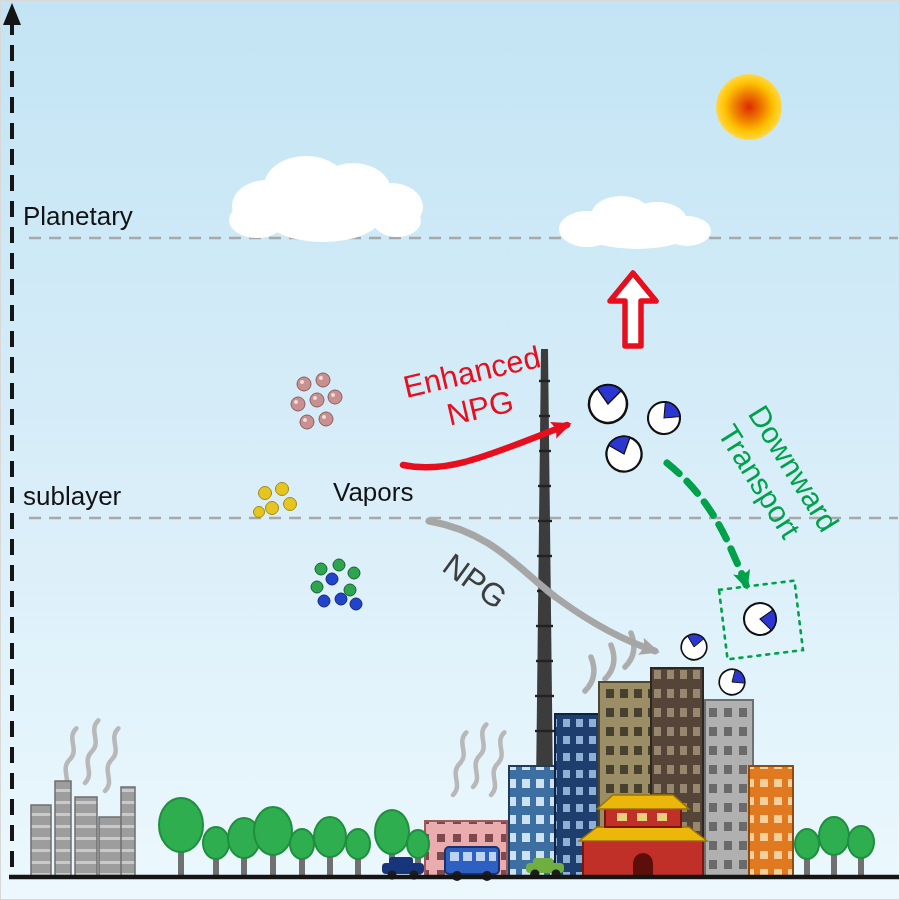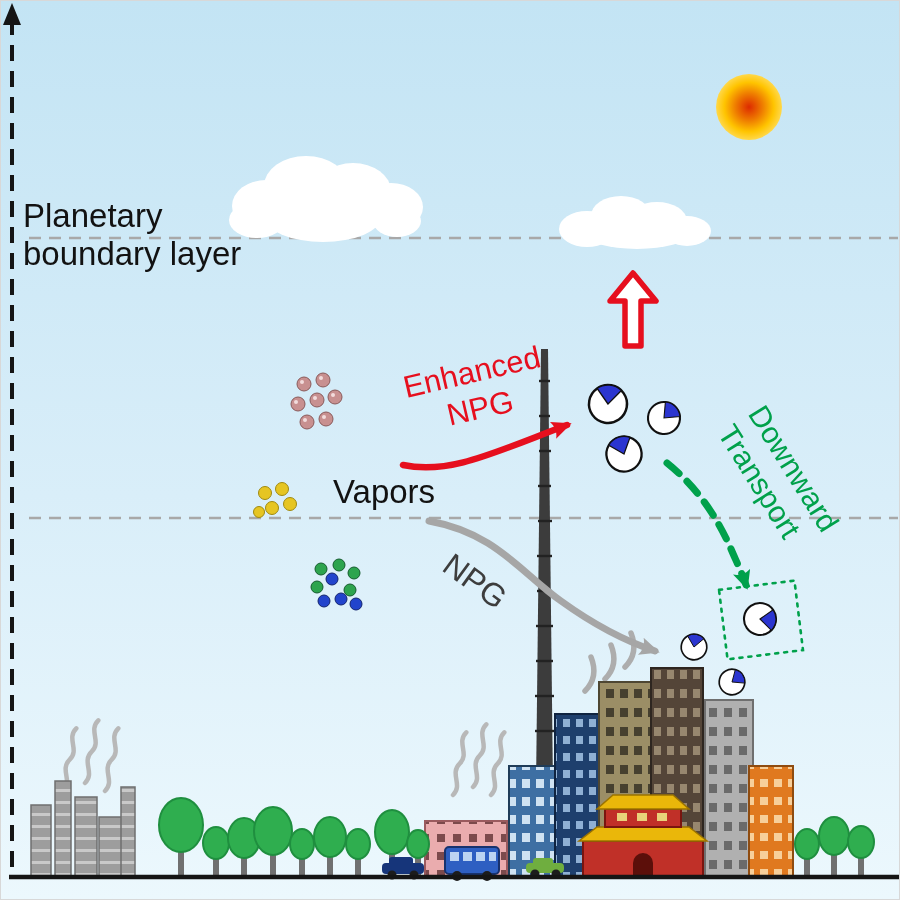--- a/index.html
+++ b/index.html
@@ -5,21 +5,21 @@
   html,body{margin:0;padding:0;background:#fff;}
   #canvas{
     position:relative;width:900px;height:900px;overflow:hidden;
     background:linear-gradient(180deg,var(--sky-top,#c3e4f4) 0%,#d9eef9 55%,var(--sky-bottom,#ecf8fd) 100%);
     border:1px solid #d8d8d8;box-sizing:border-box;
     font-family:"Liberation Sans",sans-serif;
   }
   #scene{position:absolute;inset:0;}
   .lbl{position:absolute;white-space:nowrap;}
   .lbl div{white-space:nowrap;}
-  .black-lbl{color:#121212;font-size:33px;line-height:38px;}
+  .black-lbl{color:#121212;font-size:26px;line-height:38px;}
   .red-lbl{color:var(--accent-red,#e60f1e);font-size:31px;line-height:37px;}
   .green-lbl{color:var(--accent-green,#00a14b);font-size:30px;line-height:36px;}
   .gray-lbl{color:#3d3d3d;font-size:32px;line-height:34px;}
 </style>
 </head>
 <body>
 
 <div id="canvas">
 
 <svg id="scene" width="900" height="900" viewBox="0 0 900 900">
@@ -276,24 +276,24 @@
     <use href="#pie-proto" transform="translate(759,618) rotate(55) scale(0.80)"></use>
   </g>
 
   <line x1="8" y1="876" x2="898" y2="876" stroke="#151515" stroke-width="4.5"></line>
   <line x1="11" y1="18" x2="11" y2="876" stroke="#151515" stroke-width="4" stroke-dasharray="16 10"></line>
   <polygon points="11,2 2,24 20,24" fill="#151515"></polygon>
 </svg>
 
 <div class="lbl black-lbl" style="left:22px;top:196px;">
   <div>Planetary</div>
-  <div>boundary layer</div>
 </div>
 
 <div class="lbl black-lbl" style="left:22px;top:476px;">
+  <div>sublayer</div>
 </div>
 
 <div class="lbl black-lbl" style="left:332px;top:472px;">Vapors</div>
 
 <div class="lbl red-lbl" style="left:380px;top:352px;width:190px;text-align:center;transform:rotate(-13deg);">
   <div>Enhanced</div>
   <div>NPG</div>
 </div>
 
 

